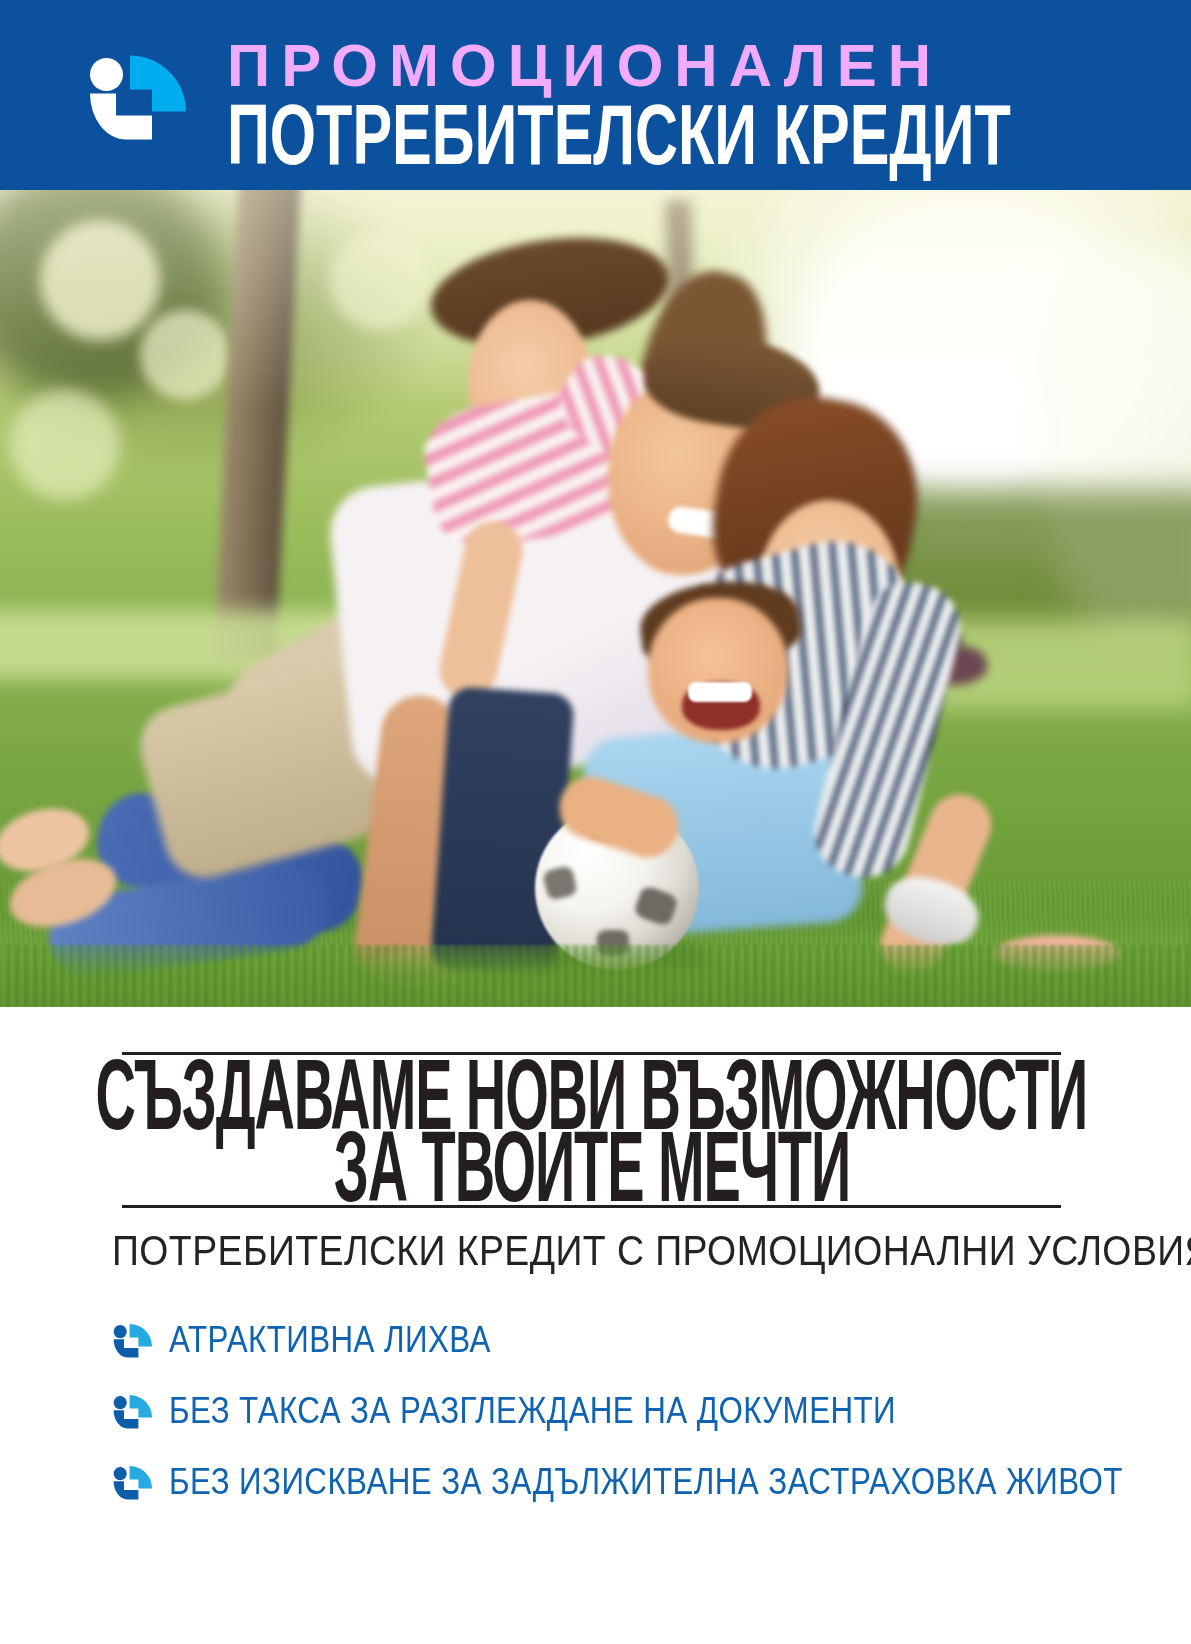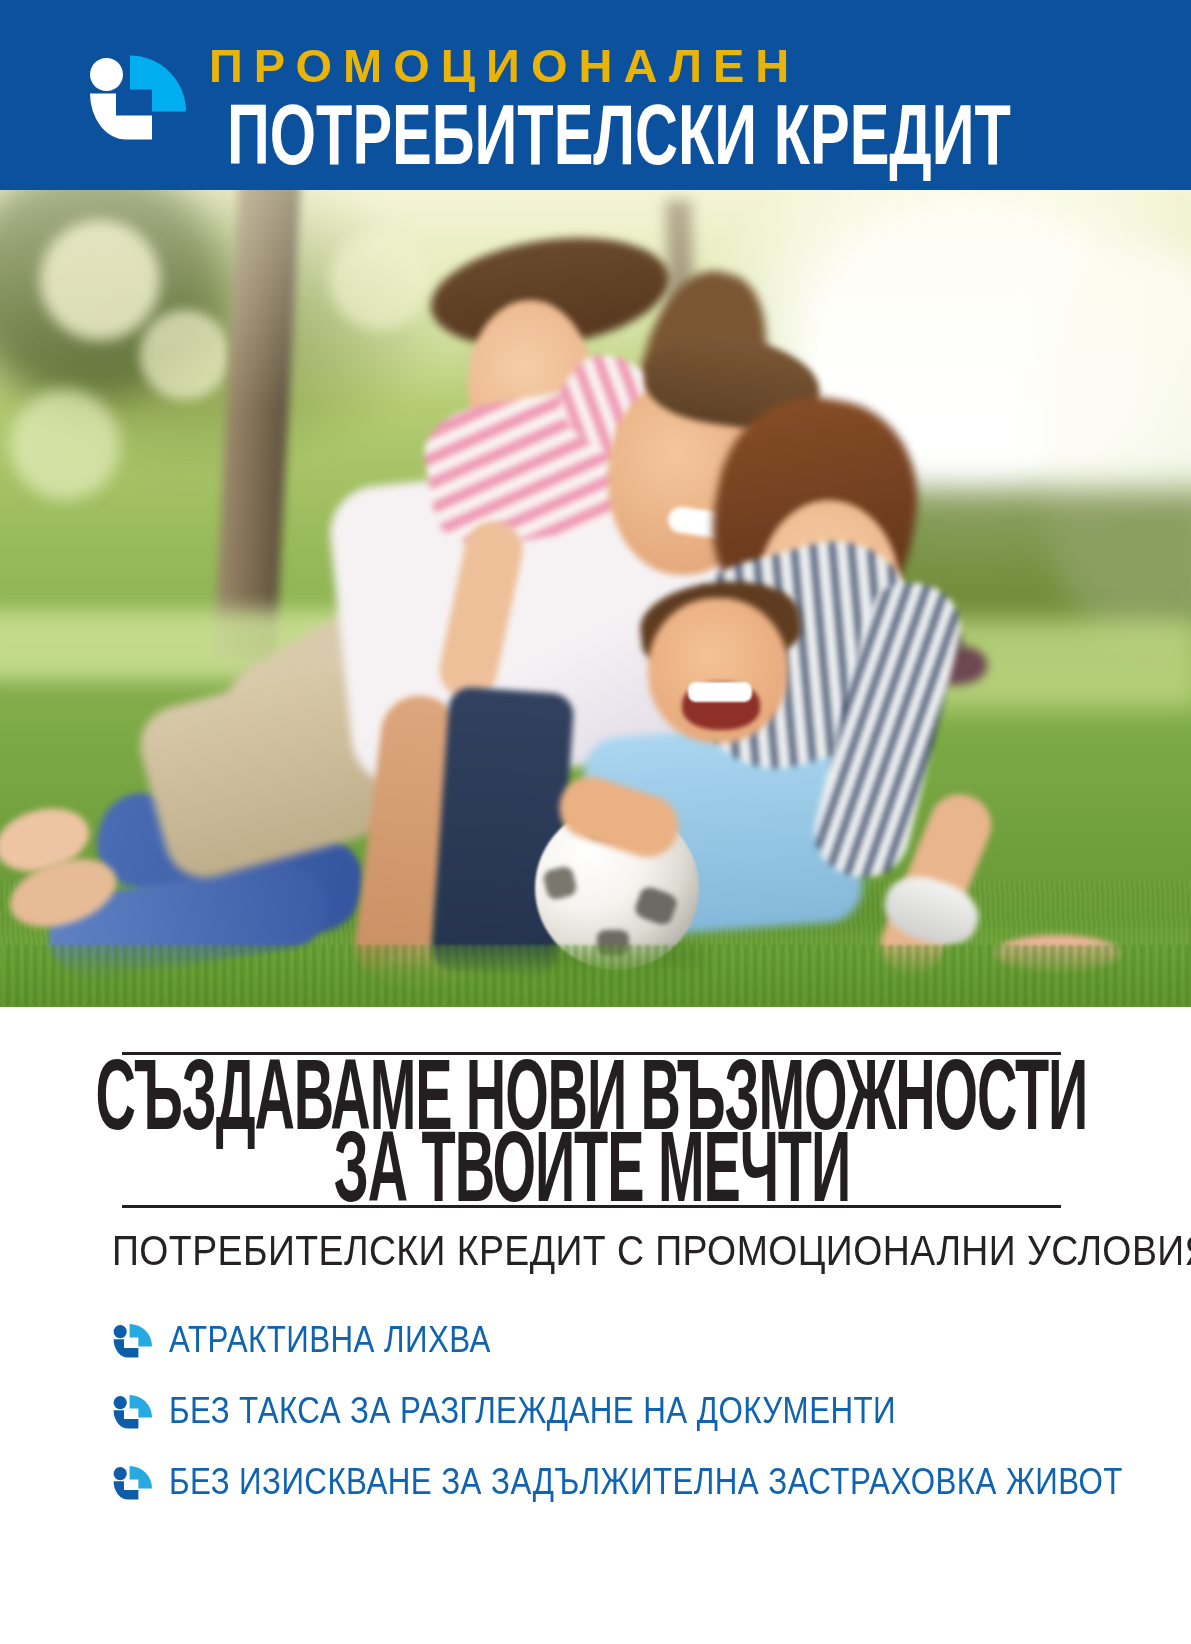--- a/index.html
+++ b/index.html
@@ -4,21 +4,21 @@
 <style>
   html,body{margin:0;padding:0;background:#ffffff;}
   .page{position:relative;width:1191px;height:1644px;overflow:hidden;background:#ffffff;
         font-family:"Liberation Sans",sans-serif;}
 
   
   .top-banner{position:absolute;left:0;top:0;width:1191px;height:190px;background:#0B519E;}
   .logo-main{position:absolute;left:86px;top:44px;width:100px;height:103px;}
   .logo-white .lp{fill:#ffffff}.logo-white .la{fill:#00AEEF}
   .logo-blue  .lp{fill:#0E5DA9}.logo-blue  .la{fill:#27A9E1}
-  .t1{position:absolute;left:209px;top:26px;color:#eab308;font-weight:bold;font-size:47px;
+  .t1{position:absolute;left:227px;top:26px;color:#f0abfc;font-weight:bold;font-size:60px;
       line-height:80px;letter-spacing:11px;white-space:nowrap;}
   .t2{position:absolute;left:227px;top:92px;color:#fff;font-weight:bold;font-size:85px;
       line-height:85px;transform:scaleX(0.70);transform-origin:0 0;white-space:nowrap;letter-spacing:0;}
 
   
   .ph{position:absolute;left:0;top:190px;width:1191px;height:817px;overflow:hidden;
       background:linear-gradient(180deg,#eef0cc 0%,#dfe8b2 10%,#b5cc74 26%,#9dbd5e 40%,#8ab150 55%,#79a743 70%,#6b9c38 85%,#649232 100%);}
   .ph .s{position:absolute;}
 
   

